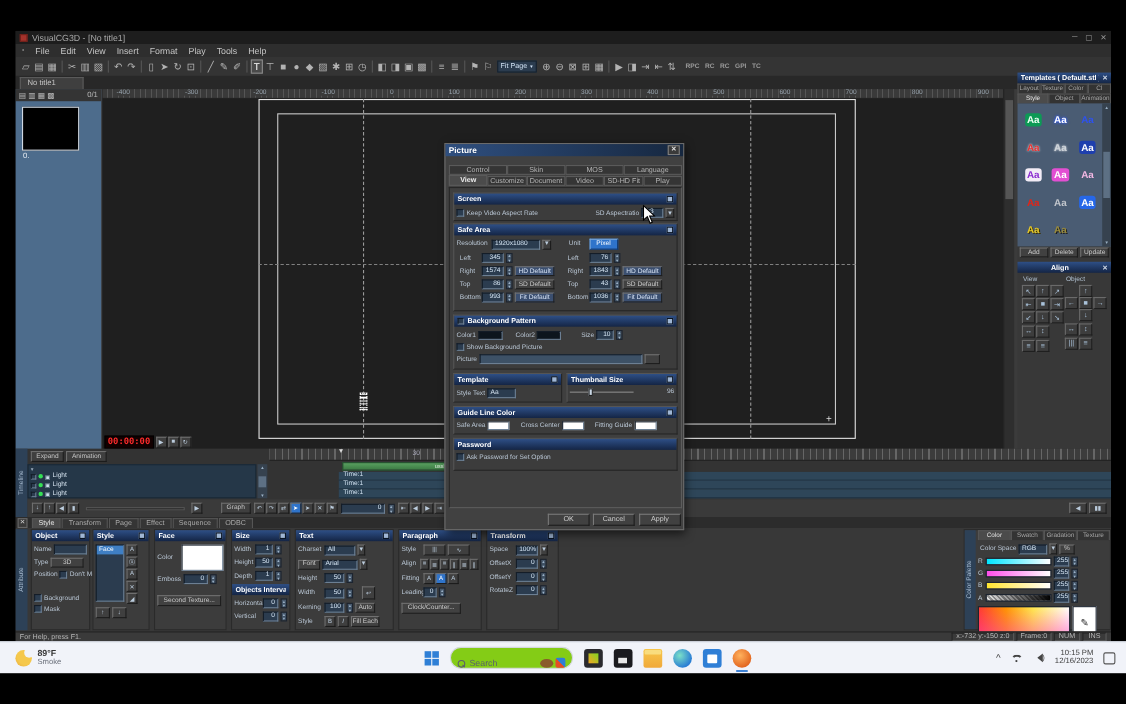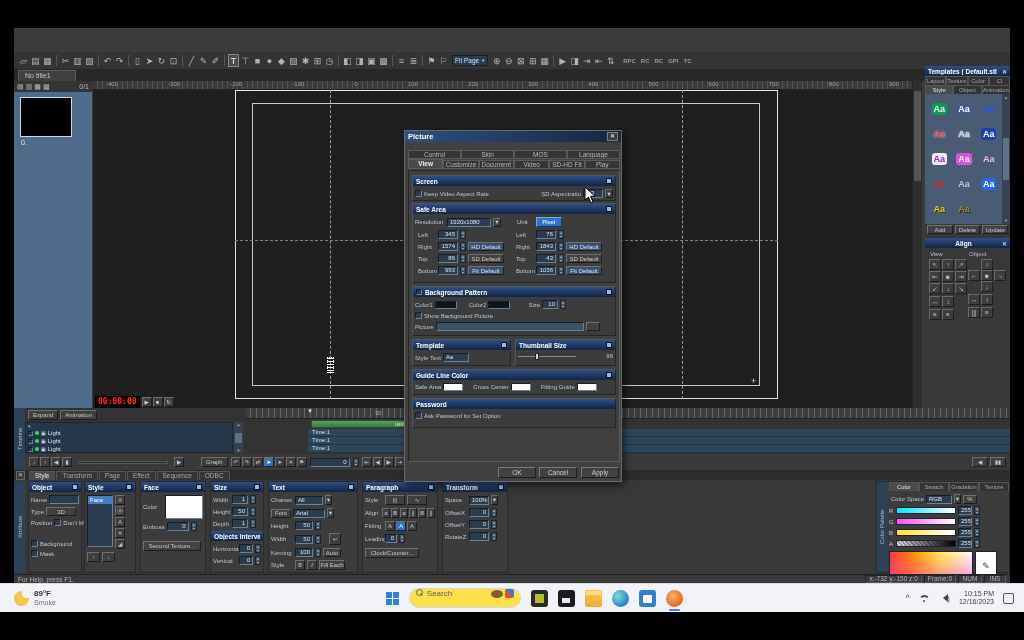--- a/index.html
+++ b/index.html
@@ -112,36 +112,58 @@
 .grp{position:absolute;background:#3c3c3c;border:1px solid;border-color:#555 #262626 #262626 #555}
 .dbtn{position:absolute;width:38px;height:11px;background:#414141;border:1px solid;border-color:#7a7a7a #1d1d1d #1d1d1d #7a7a7a;color:#ccc;font-size:6.5px;display:flex;align-items:center;justify-content:center}
 .slider{width:58px;height:1px;background:#8a8a8a;position:relative}
 .sthumb{position:absolute;left:30%;top:-3px;width:4px;height:7px;background:#c9d6e4;border:1px solid #222}
 
 .taskbar{left:0;top:583px;width:1024px;height:29px;background:#f1f3f9;border-top:1px solid #d8dce6;z-index:5}
 .moon{width:15px;height:15px;border-radius:50%;background:radial-gradient(circle at 70% 30%,#f5c84c 60%,#e8a93c 100%);position:relative}
 .moon::after{content:"";position:absolute;right:-2px;top:-2px;width:9px;height:9px;border-radius:50%;background:#f1f3f9}
 .winlogo{display:grid;grid-template-columns:6px 6px;grid-auto-rows:6px;gap:1px}
 .winlogo span{background:#2f7fd6}
-.searchpill{height:20px;width:112px;background:#fde047;border:1px solid #d4d7df;border-radius:10px;display:flex;align-items:flex-start;gap:4px;padding:0 6px;color:#5a5f6b;font-size:8px}
+.searchpill{height:20px;width:112px;background:#84cc16;border:1px solid #d4d7df;border-radius:10px;display:flex;align-items:flex-end;gap:4px;padding:0 6px;color:#5a5f6b;font-size:8px}
 .mag{width:7px;height:7px;position:relative;flex:none}
 .mag::before{content:"";position:absolute;left:0;top:0;width:5px;height:5px;border:1px solid #5a5f6b;border-radius:50%}
 .mag::after{content:"";position:absolute;left:4.5px;top:4.5px;width:3px;height:1px;background:#5a5f6b;transform:rotate(45deg)}
 .tico{width:17px;height:17px;border-radius:3px;position:relative;flex:none}
 .underline{position:absolute;left:3px;bottom:-4px;width:11px;height:2px;border-radius:2px;background:#3f83d6}
 .traytxt{font-size:7px;color:#3c3c3c;text-align:right;line-height:8px}
 .black{background:#000;position:absolute}
 .cursor{z-index:40}
 </style>
 </head>
 <body>
 
 <div class="p win">
 
-
+  <div class="p titlebar">
+    <span class="appico"></span>
+    <span>VisualCG3D - [No title1]</span>
+    <span class="wbtns">
+      <span>─</span>
+      <span>▢</span>
+      <span>✕</span>
+    </span>
+  </div>
+
+  <div class="p menubar">
+    <span style="color:#8a8a8a;font-size:6px">▪</span>
+    <div style="display:flex;gap:10px">
+        <span>File</span>
+        <span>Edit</span>
+        <span>View</span>
+        <span>Insert</span>
+        <span>Format</span>
+        <span>Play</span>
+        <span>Tools</span>
+        <span>Help</span>
+      </div>
+  </div>
 
   <div class="p toolbar">
     <div style="display:flex;align-items:center;gap:1px">
         <span class="tbi">▱</span>
         <span class="tbi">▤</span>
         <span class="tbi">▦</span>
         <span class="tbi sep"></span>
         <span class="tbi">✂</span>
         <span class="tbi">▥</span>
         <span class="tbi">▧</span>

